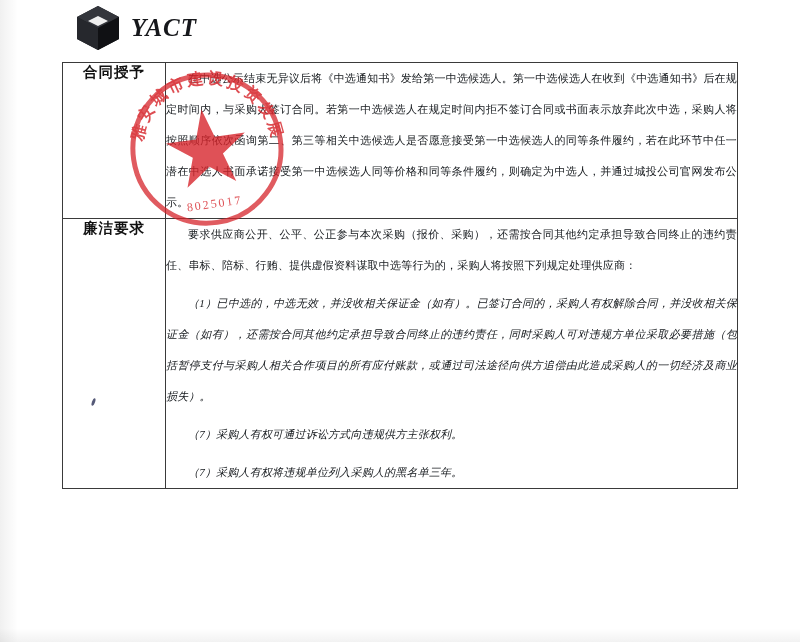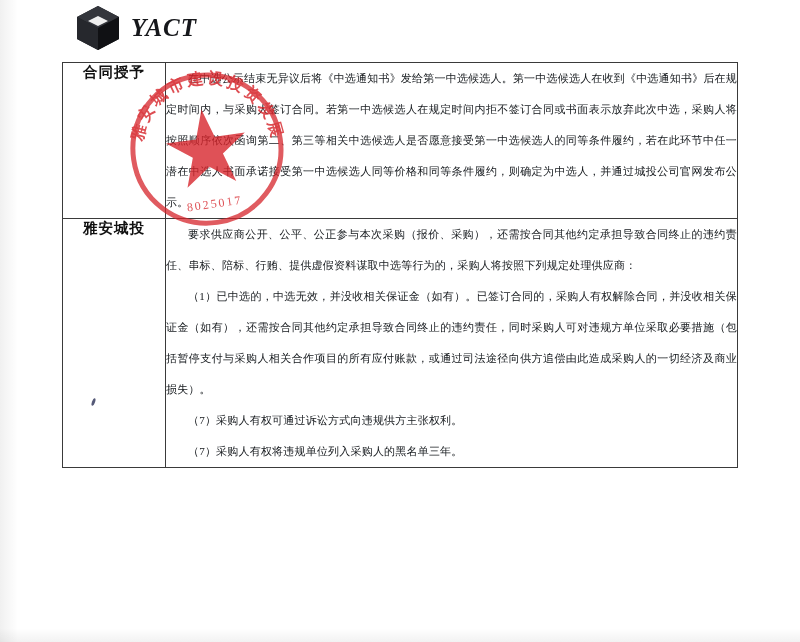--- a/index.html
+++ b/index.html
@@ -103,21 +103,21 @@
     font-size: 11px;
     line-height: 31px;
     text-align: justify;
     text-justify: inter-ideograph;
     letter-spacing: 0.2px;
     margin: 0;
     text-indent: 2em;
     color: #14181c;
     font-family: "Liberation Serif", "DejaVu Serif", serif;
   }
-  .para + .para { margin-top: 0px; }
+  .para + .para { margin-top: 7px; font-style: italic; }
 
   
   .seal {
     position: absolute;
     left: 120px;
     top: 62px;
     width: 175px;
     height: 175px;
     pointer-events: none;
     opacity: 0.88;
@@ -178,21 +178,21 @@
 
 <table class="doc-table">
   <tbody>
     <tr>
       <td class="label-cell">合同授予</td>
       <td class="body-cell">
         <p class="para">在中选公示结束无异议后将《中选通知书》发给第一中选候选人。第一中选候选人在收到《中选通知书》后在规定时间内，与采购人签订合同。若第一中选候选人在规定时间内拒不签订合同或书面表示放弃此次中选，采购人将按照顺序依次函询第二、第三等相关中选候选人是否愿意接受第一中选候选人的同等条件履约，若在此环节中任一潜在中选人书面承诺接受第一中选候选人同等价格和同等条件履约，则确定为中选人，并通过城投公司官网发布公示。</p>
       </td>
     </tr>
     <tr>
-      <td class="label-cell">雅安城投</td>
+      <td class="label-cell">廉洁要求</td>
       <td class="body-cell">
         <p class="para">要求供应商公开、公平、公正参与本次采购（报价、采购），还需按合同其他约定承担导致合同终止的违约责任、串标、陪标、行贿、提供虚假资料谋取中选等行为的，采购人将按照下列规定处理供应商：</p>
         <p class="para">（1）已中选的，中选无效，并没收相关保证金（如有）。已签订合同的，采购人有权解除合同，并没收相关保证金（如有），还需按合同其他约定承担导致合同终止的违约责任，同时采购人可对违规方单位采取必要措施（包括暂停支付与采购人相关合作项目的所有应付账款，或通过司法途径向供方追偿由此造成采购人的一切经济及商业损失）。</p>
         <p class="para">（7）采购人有权可通过诉讼方式向违规供方主张权利。</p>
         <p class="para">（7）采购人有权将违规单位列入采购人的黑名单三年。</p>
       </td>
     </tr>
   </tbody>
 </table>
 

